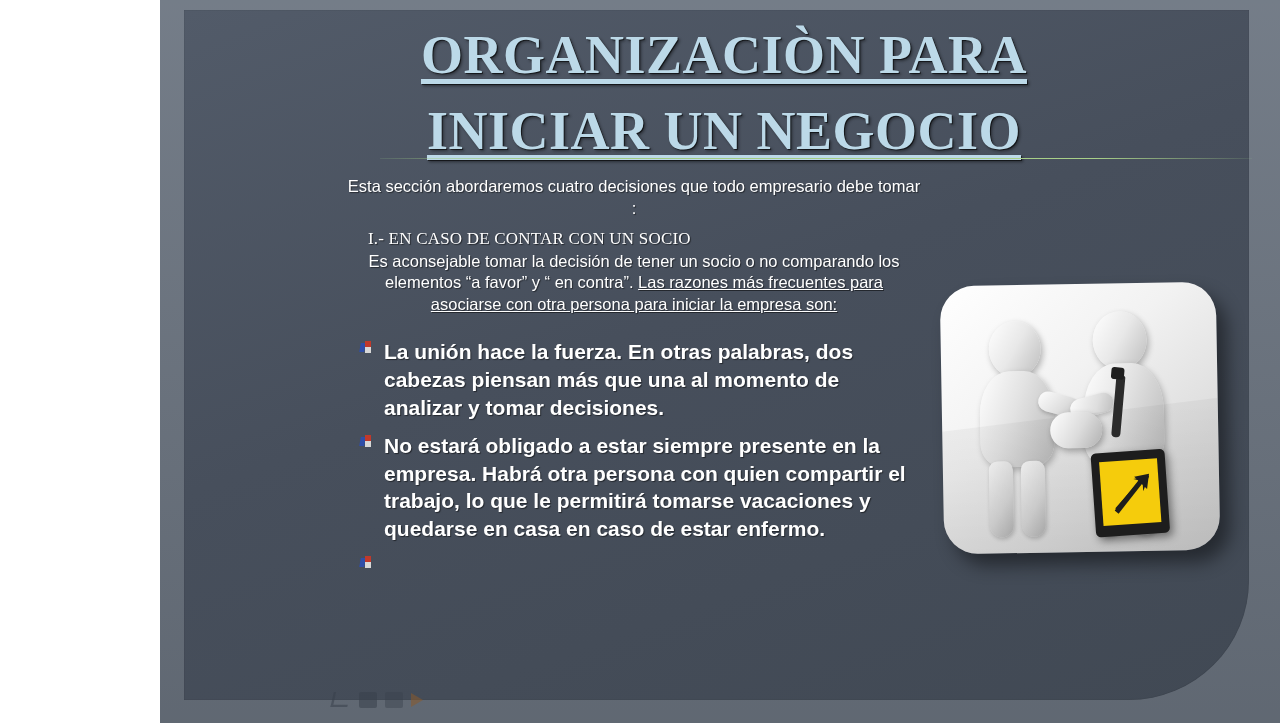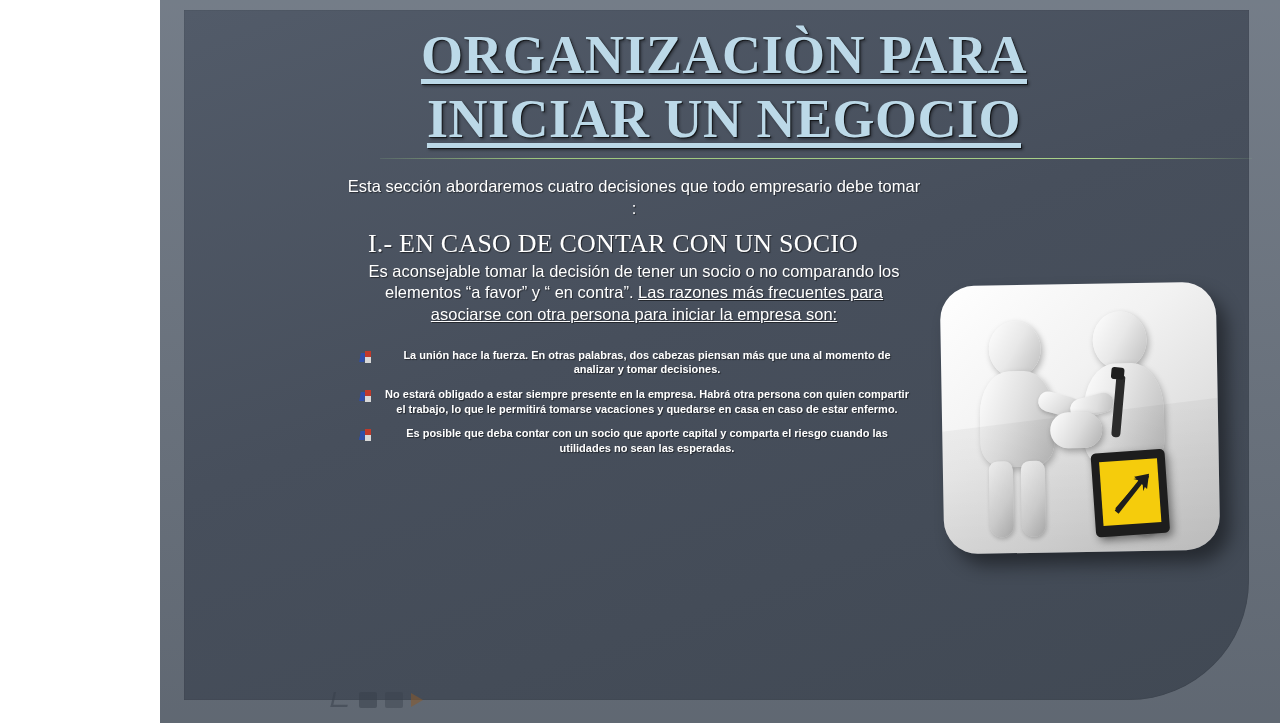--- a/index.html
+++ b/index.html
@@ -63,21 +63,21 @@
     letter-spacing: 0.5px;
     color: #bcd9e8;
     text-decoration: underline;
     text-underline-offset: 6px;
     text-shadow:
       1px 1px 0 rgba(0,0,0,0.55),
       2px 2px 3px rgba(0,0,0,0.45);
     margin: 0;
     white-space: nowrap;
   }
-  .title-line-2 { margin-top: 6px; }
+  .title-line-2 { margin-top: 18px; }
 
   #title-rule {
     position: absolute;
     left: 196px;
     top: 148px;
     width: 872px;
     height: 1px;
     background: linear-gradient(90deg, rgba(150,200,140,0.15), #9ec77e 18%, #a9d089 82%, rgba(150,200,140,0.1));
   }
 
@@ -94,21 +94,21 @@
     font-size: 16.5px;
     font-weight: normal;
     line-height: 1.32;
     text-align: center;
     margin: 0 0 0 0;
     text-shadow: 1px 1px 1px rgba(0,0,0,0.5);
   }
 
   .heading-roman {
     font-family: "Liberation Serif", serif;
-    font-size: 26px;
+    font-size: 17px;
     font-weight: normal;
     color: #ffffff;
     text-align: left;
     margin: 9px 0 1px 24px;
     text-shadow: 1px 1px 1px rgba(0,0,0,0.55);
     letter-spacing: 0.2px;
   }
 
   .para.para-2 {
     margin-top: 2px;
@@ -119,24 +119,23 @@
     text-align: right;
   }
 
   ul.bullets {
     list-style: none;
     margin: 22px 0 0 0;
     padding: 0;
   }
   ul.bullets li {
     position: relative;
-    font-size: 11px;
+    font-size: 21px;
     font-weight: bold;
     line-height: 1.33;
-    text-align: center;
     color: #ffffff;
     text-shadow: 1px 1px 1px rgba(0,0,0,0.5);
     margin-bottom: 10px;
     padding: 0 14px 0 40px;
   }
   ul.bullets li .bullet-mark {
     position: absolute;
     left: 16px;
     top: 3px;
     width: 11px;
@@ -348,28 +347,20 @@
               </span>
             <span>No estará obligado a estar siempre presente en la empresa. Habrá otra persona con quien compartir el trabajo, lo que le permitirá tomarse vacaciones y quedarse en casa en caso de estar enfermo.</span>
           </li>
           <li>
             <span class="bullet-mark">
                 <span class="b1"></span>
                 <span class="b2"></span>
                 <span class="b3"></span>
               </span>
           </li>
-          <li class="indent-2">
-            <span class="bullet-mark">
-                <span class="b1"></span>
-                <span class="b2"></span>
-                <span class="b3"></span>
-              </span>
-            <span>Es posible que deba contar con un socio que aporte capital y comparta el riesgo cuando las utilidades no sean las esperadas.</span>
-          </li>
         </ul>
 
       </div>
 
       <div id="illustration">
         <div id="illus-card">
 
           <div class="fig">
             <div class="fig-head" style="left:48px; top:36px; width:52px; height:56px;"></div>
             <div class="fig-body" style="left:38px; top:86px; width:74px; height:96px;"></div>

